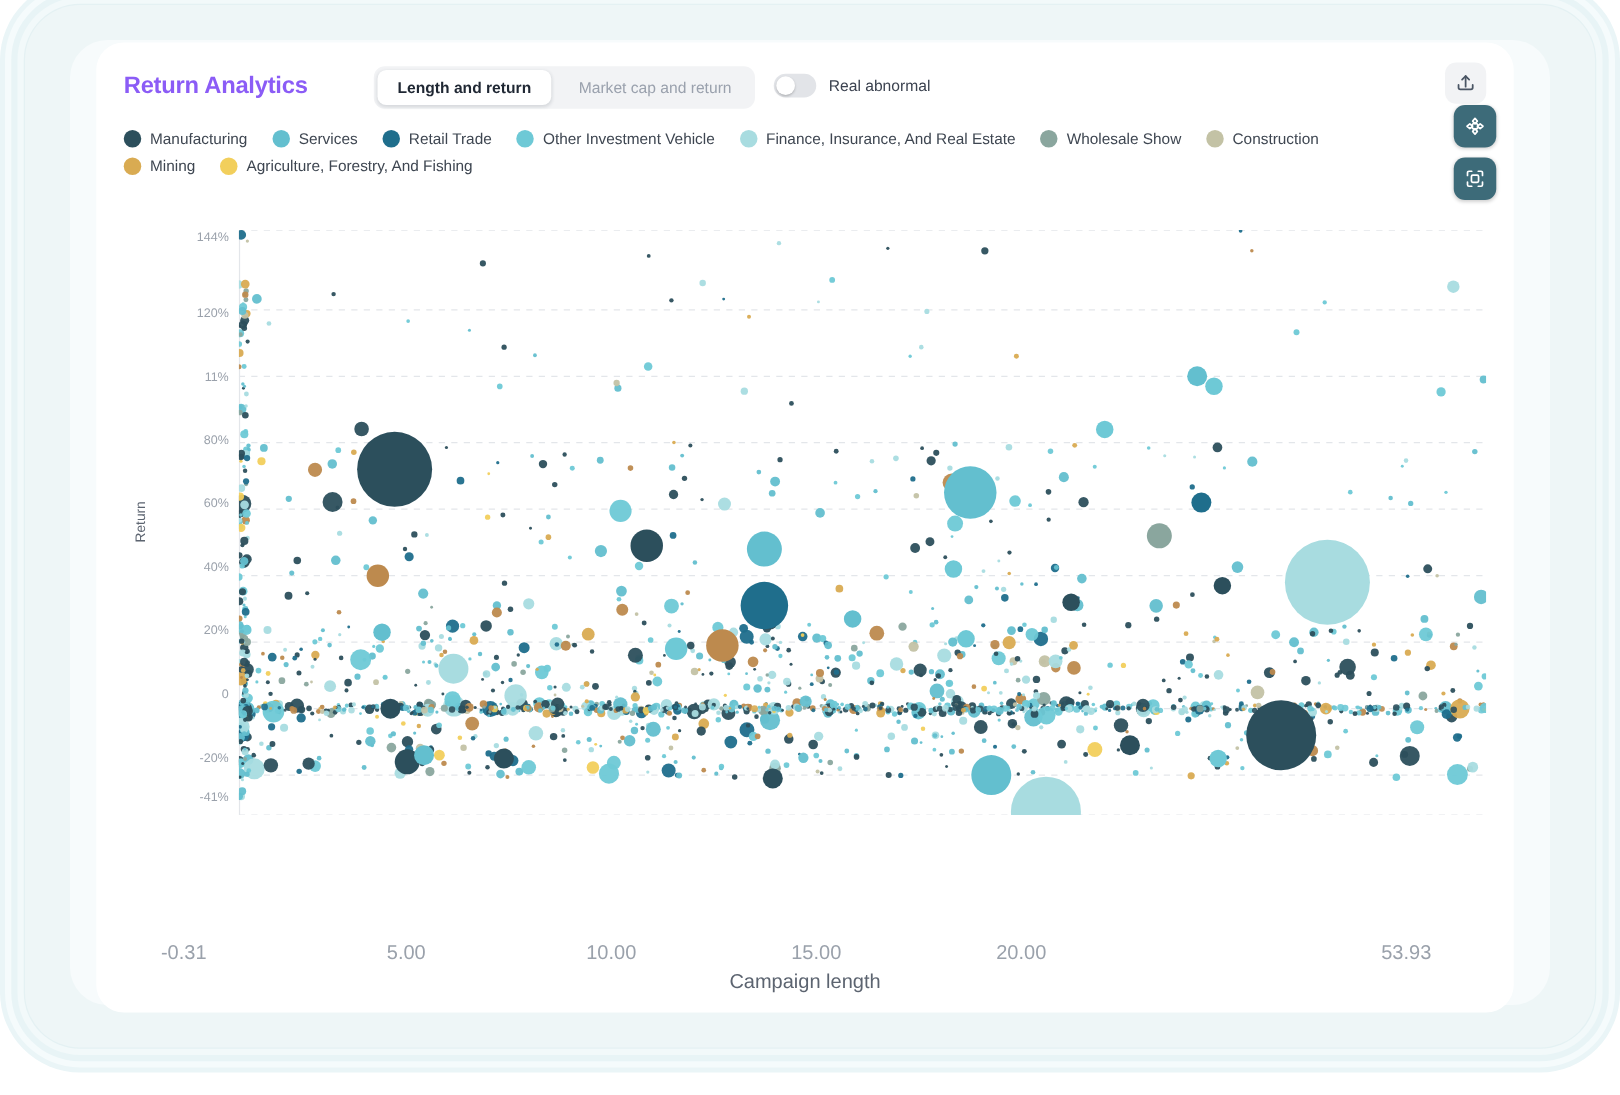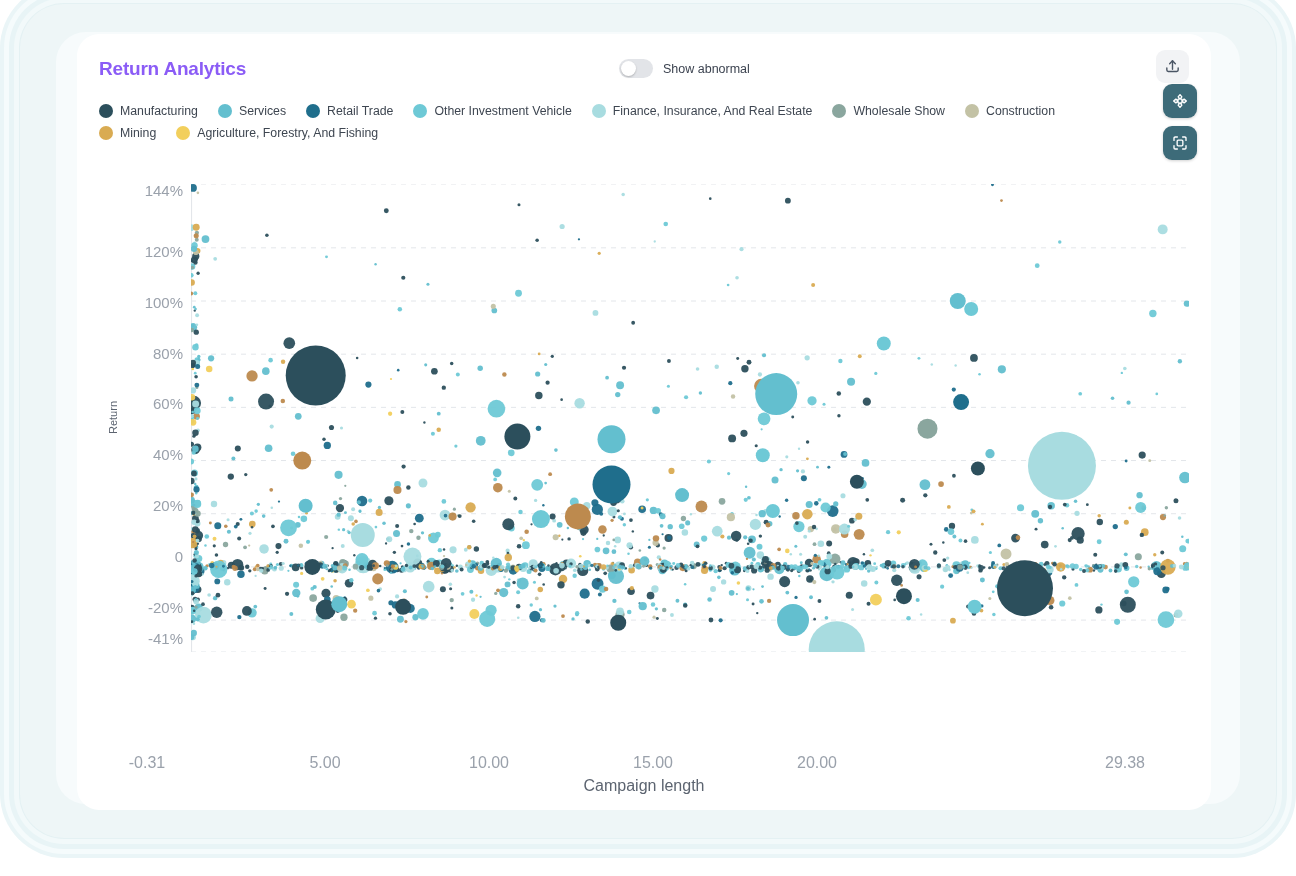--- a/index.html
+++ b/index.html
@@ -67,21 +67,21 @@
   
   .plot-area{position:absolute;left:22px;top:150px;right:22px;bottom:12px;}
   .ylabel{
     position:absolute;left:8px;top:250px;font-size:11px;color:#5c6470;
     transform:rotate(-90deg);transform-origin:left top;white-space:nowrap;
   }
   .xlabel{
     position:absolute;left:0;right:0;bottom:3px;text-align:center;
     font-size:16px;color:#5c6470;
   }
-  .ytick{position:absolute;right:0;font-size:15px;color:#9aa1ab;text-align:right;
+  .ytick{position:absolute;right:0;font-size:10px;color:#9aa1ab;text-align:right;
     transform:translateY(-50%);white-space:nowrap;}
   .ytick-col{position:absolute;left:28px;top:0;width:56px;height:100%;}
   .xtick{position:absolute;font-size:16px;color:#9aa1ab;transform:translateX(-50%);white-space:nowrap;}
   .xtick-row{position:absolute;left:0;right:0;bottom:30px;height:14px;}
   .grid-svg{position:absolute;left:92px;top:0;right:0;bottom:46px;}
 
   .chart-tools{position:absolute;right:-8px;top:-100px;display:flex;flex-direction:column;gap:8px;}
   .tool-btn{
     width:34px;height:34px;border-radius:9px;background:#3d6b79;
     display:flex;align-items:center;justify-content:center;cursor:pointer;
@@ -92,26 +92,30 @@
 <body>
 
 <div class="device-frame">
   <div class="inner-pad"></div>
 
   <div class="card">
 
     <div class="header">
       <div class="title">Return Analytics</div>
 
+      <div class="segmented">
+        <div class="seg active">Length and return</div>
+        <div class="seg">Market cap and return</div>
+      </div>
 
       <div class="toggle-wrap">
         <div class="switch">
           <div class="knob"></div>
         </div>
-        <div class="toggle-label">Show abnormal</div>
+        <div class="toggle-label">Real abnormal</div>
       </div>
 
       <div class="export-btn">
         <svg width="17" height="17" viewBox="0 0 24 24" fill="none" stroke="#4a5564" stroke-width="2" stroke-linecap="round" stroke-linejoin="round">
           <path d="M12 16V4"></path>
             <path d="M8 8l4-4 4 4"></path>
           <path d="M4 14v3a2 2 0 0 0 2 2h12a2 2 0 0 0 2-2v-3"></path>
         </svg>
       </div>
     </div>
@@ -181,37 +185,37 @@
           </svg>
         </div>
       </div>
 
       <div class="ylabel">Return</div>
       <div class="xlabel">Campaign length</div>
 
       <div class="ytick-col">
         <div class="ytick" style="top:5.5px">144%</div>
         <div class="ytick" style="top:66.6px">120%</div>
-        <div class="ytick" style="top:117.5px">100%</div>
+        <div class="ytick" style="top:117.5px">11%</div>
         <div class="ytick" style="top:168.5px">80%</div>
         <div class="ytick" style="top:219.4px">60%</div>
         <div class="ytick" style="top:270.3px">40%</div>
         <div class="ytick" style="top:321.3px">20%</div>
         <div class="ytick" style="top:372.2px">0</div>
         <div class="ytick" style="top:423.1px">-20%</div>
         <div class="ytick" style="top:453.7px">-41%</div>
       </div>
 
       <div class="xtick-row">
         <div class="xtick" style="left:48px">-0.31</div>
         <div class="xtick" style="left:226px">5.00</div>
         <div class="xtick" style="left:390px">10.00</div>
         <div class="xtick" style="left:554px">15.00</div>
         <div class="xtick" style="left:718px">20.00</div>
-        <div class="xtick" style="left:1026px">29.38</div>
+        <div class="xtick" style="left:1026px">53.93</div>
       </div>
 
       <svg class="grid-svg" id="plot" viewBox="0 0 998 468" preserveAspectRatio="none">
           <defs>
             <clipPath id="pclip">
               <rect x="0" y="0" width="998" height="468"></rect>
             </clipPath>
           </defs>
           <line x1="0" x2="998" y1="0" y2="0" stroke="#e3e6ea" stroke-width="1" stroke-dasharray="5 5"></line>
           <line x1="0" x2="998" y1="63.81818181818181" y2="63.81818181818181" stroke="#e3e6ea" stroke-width="1" stroke-dasharray="5 5"></line>

